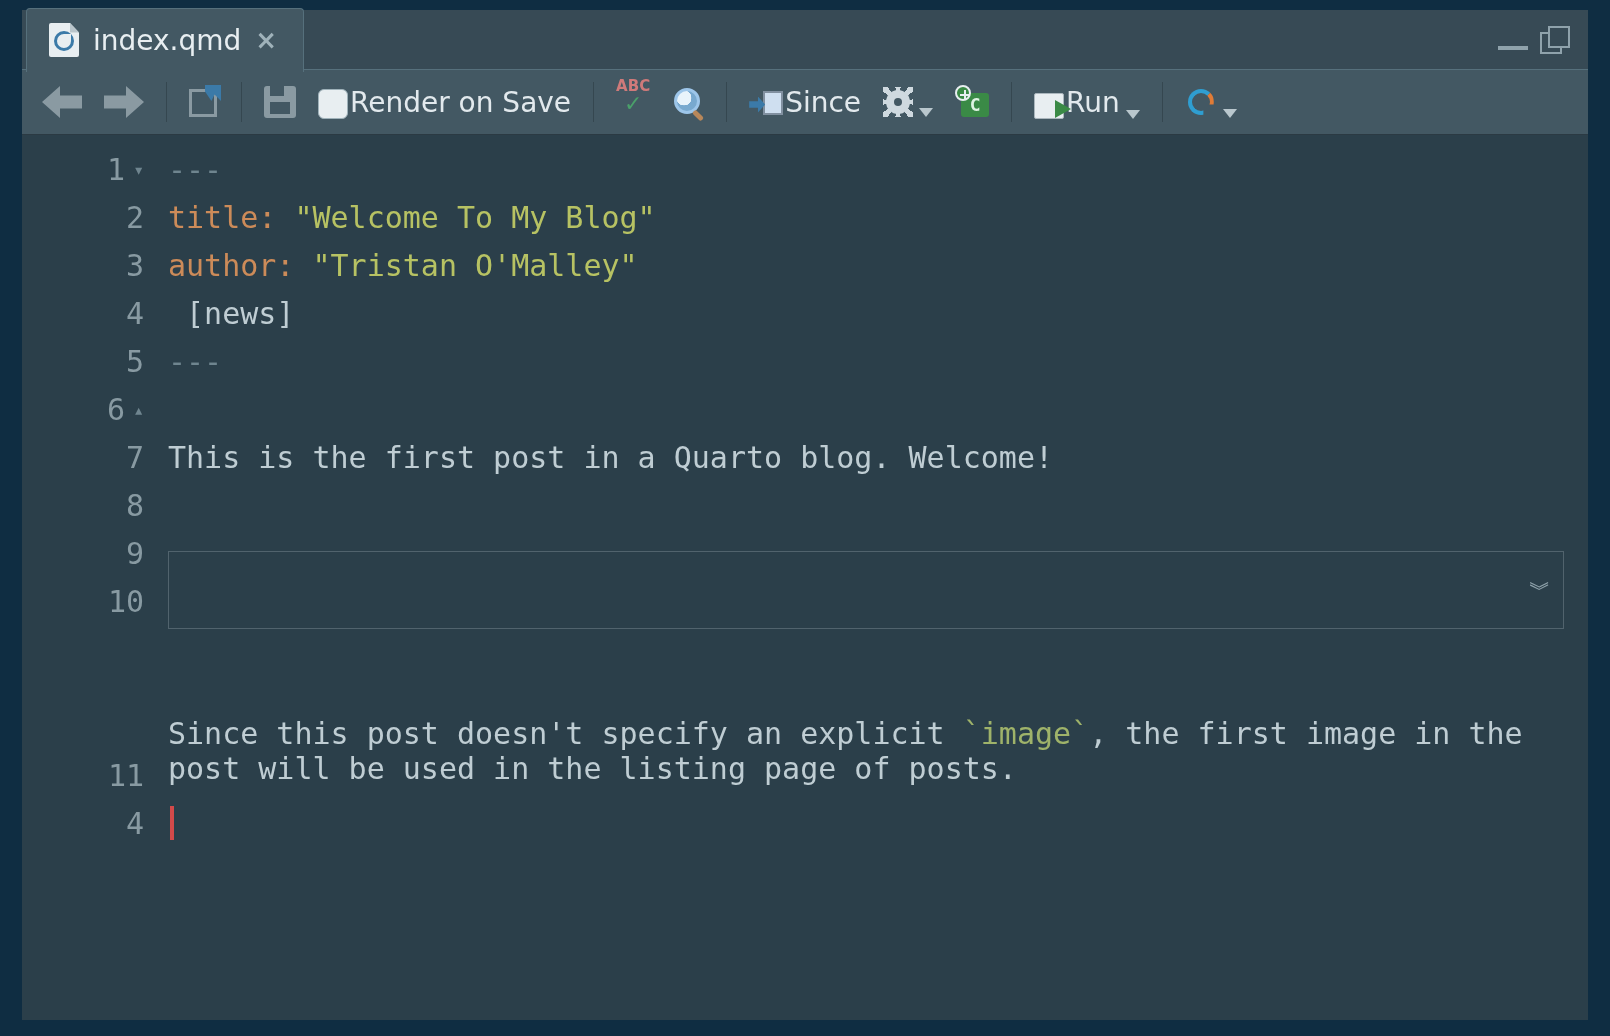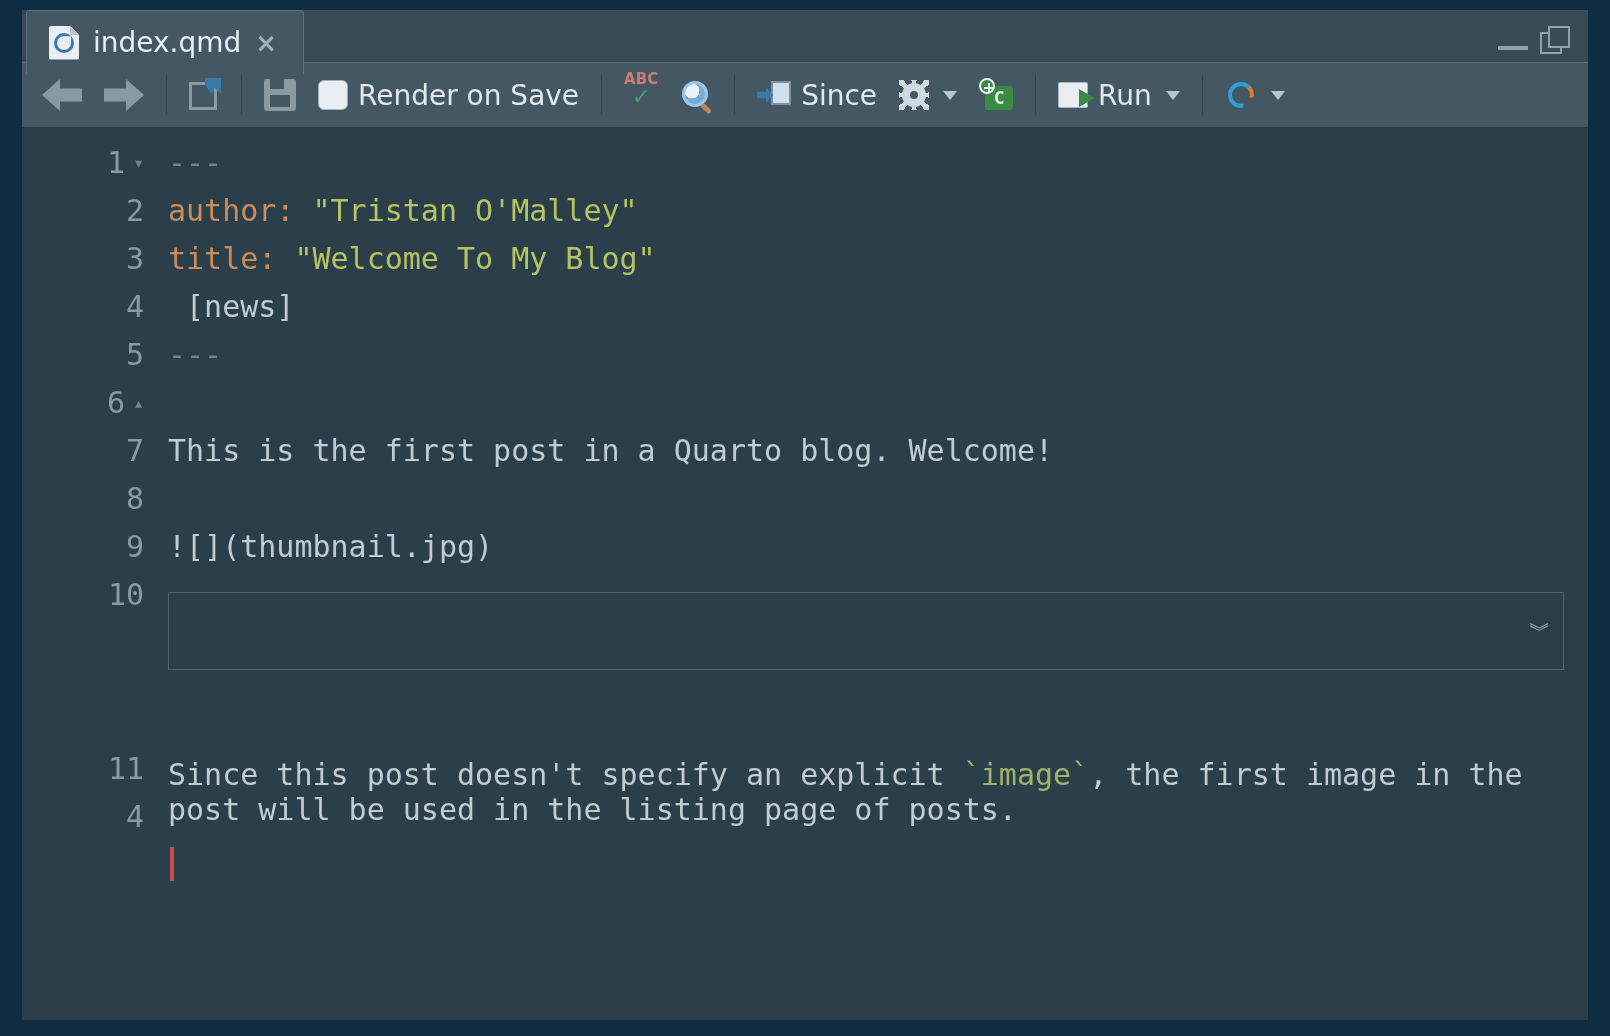--- a/index.html
+++ b/index.html
@@ -1,36 +1,36 @@
 <!DOCTYPE html>
 <html><head>
 <meta charset="utf-8">
 <style>
   * { box-sizing: border-box; margin: 0; padding: 0; }
   html, body { width: 1610px; height: 1036px; background: #0f2d42; font-family: "DejaVu Sans", "Liberation Sans", sans-serif; overflow: hidden; }
   .frame { position: absolute; left: 22px; top: 10px; width: 1566px; height: 1010px; background: #2b3f4a; display: flex; flex-direction: column; border-radius: 4px 4px 0 0; }
   
-  .tabbar { height: 52px; display: flex; align-items: flex-start; background: #374a55; position: relative; }
+  .tabbar { height: 59px; display: flex; align-items: center; background: #374a55; position: relative; }
   .tab { height: 64px; display: flex; align-items: center; gap: 14px; padding: 0 26px 0 22px; background: #435863; color: #e8eef1; font-size: 28px; border-top-left-radius: 4px; border-top-right-radius: 4px; margin-left: 4px; border: 1px solid #56707c; border-bottom: none; }
   .tab .ficon { width: 30px; height: 34px; position: relative; }
   .tab .ficon .page { position:absolute; inset:0; background:#e8eef1; clip-path: polygon(0 0, 70% 0, 100% 28%, 100% 100%, 0 100%); border-radius:2px; }
   .tab .ficon .ear { position:absolute; right:0; top:0; width:30%; height:28%; background:#b9c5cb; clip-path: polygon(0 0,100% 100%,0 100%);}
   .tab .ficon .q { position:absolute; left:50%; top:52%; width:20px; height:20px; transform:translate(-50%,-50%); border:3px solid #3b7aa8; border-radius:50%; }
   .tab .ficon .q::after{content:"";position:absolute;inset:0;background:#e8eef1; clip-path: polygon(50% 0,100% 0,100% 50%,50% 50%);} 
   .tab .close { color:#9fb2ba; font-size:26px; font-weight:600; }
   .winbtns { position:absolute; right:18px; top:16px; display:flex; gap:12px; }
   .winbtn { width:30px; height:30px; border:2px solid #8fa2ab; position:relative; }
   .winbtn.min { border:none; border-bottom:4px solid #8fa2ab; height:24px; }
   .winbtn.max2 { position:relative; border:none; }
   .winbtn.max2 .a{position:absolute;left:0;top:6px;width:22px;height:22px;border:2px solid #8fa2ab;}
   .winbtn.max2 .b{position:absolute;left:8px;top:0;width:22px;height:22px;border:2px solid #8fa2ab;background:#374a55;}
   
   .toolbar { height: 66px; background:#435863; display:flex; align-items:center; padding:0 14px; gap:10px; border-top:1px solid #56707c; border-bottom:1px solid #2b3a43; }
   .sep { width:1px; height:40px; background:#5b7583; margin:0 6px; border-left:1px solid #354750;}
-  .tbtn { display:flex; align-items:center; gap:10px; color:#e2e9ed; font-size:28px; padding:4px 6px; border-radius:4px; }
+  .tbtn { display:flex; align-items:flex-end; gap:2px; color:#e2e9ed; font-size:28px; padding:4px 6px; border-radius:4px; }
   .arrow { width:0;height:0;border-top:9px solid #b9c7cd;border-left:7px solid transparent;border-right:7px solid transparent; margin-left:4px;}
   .ico { display:inline-block; }
   .ico-navback { width:40px;height:32px;background:#8a9aa2; clip-path:polygon(0 50%,45% 0,45% 30%,100% 30%,100% 70%,45% 70%,45% 100%);}
   .ico-navfwd  { width:40px;height:32px;background:#8a9aa2; clip-path:polygon(100% 50%,55% 0,55% 30%,0 30%,0 70%,55% 70%,55% 100%);}
   .ico-popout { width:30px;height:30px; position:relative; }
   .ico-popout::before{content:"";position:absolute;left:0;bottom:0;width:22px;height:22px;border:3px solid #8a9aa2;}
   .ico-popout::after{content:"";position:absolute;right:-2px;top:-2px;width:16px;height:16px;background:#3b7aa8;clip-path:polygon(0 0,100% 0,100% 100%,60% 60%,40% 100%,0 40%);}
   .ico-save { width:32px;height:32px;background:#8a9aa2;border-radius:3px;position:relative;}
   .ico-save::before{content:"";position:absolute;left:6px;top:0;width:14px;height:10px;background:#435863;}
   .ico-save::after{content:"";position:absolute;left:6px;bottom:4px;width:20px;height:12px;background:#435863;}
@@ -198,28 +198,27 @@
       <div class="row" style="height:126px;align-items:flex-end;"></div>
       <div class="row">
           <span>11</span>
         </div>
       <div class="row">
           <span>4</span>
         </div>
     </div>
     <div class="code">
       <div class="row"><span class="dash">---</span></div>
+      <div class="row"><span class="kw">title:</span><span>&nbsp;</span><span class="str">"Welcome To My Blog"</span></div>
       <div class="row"><span class="kw">author:</span><span>&nbsp;</span><span class="str">"Tristan O'Malley"</span></div>
-      <div class="row"><span class="kw">title:</span><span>&nbsp;</span><span class="str">"Welcome To My Blog"</span></div>
       <div class="row"><span>&nbsp;</span><span class="pln">[news]</span></div>
       <div class="row"><span class="dash">---</span></div>
       <div class="row"><span class="pln"></span></div>
       <div class="row"><span class="pln">This is the first post in a Quarto blog. Welcome!</span></div>
       <div class="row"><span class="pln"></span></div>
-      <div class="row"><span class="pln">![](thumbnail.jpg)</span></div>
       <div class="chunkbox">
         <span class="chev">︾</span>
       </div>
       <div class="row"><span class="pln"></span></div>
       <div class="row" style="height:96px;align-items:center;">
         <span class="pln"><span>Since this post doesn't specify an explicit </span><span class="btick">`image`</span><span>, the first image in the post will be used in the listing page of posts.</span></span>
       </div>
       <div class="row"><span class="cursor"></span><span class="pln"></span></div>
     </div>
   </div>

